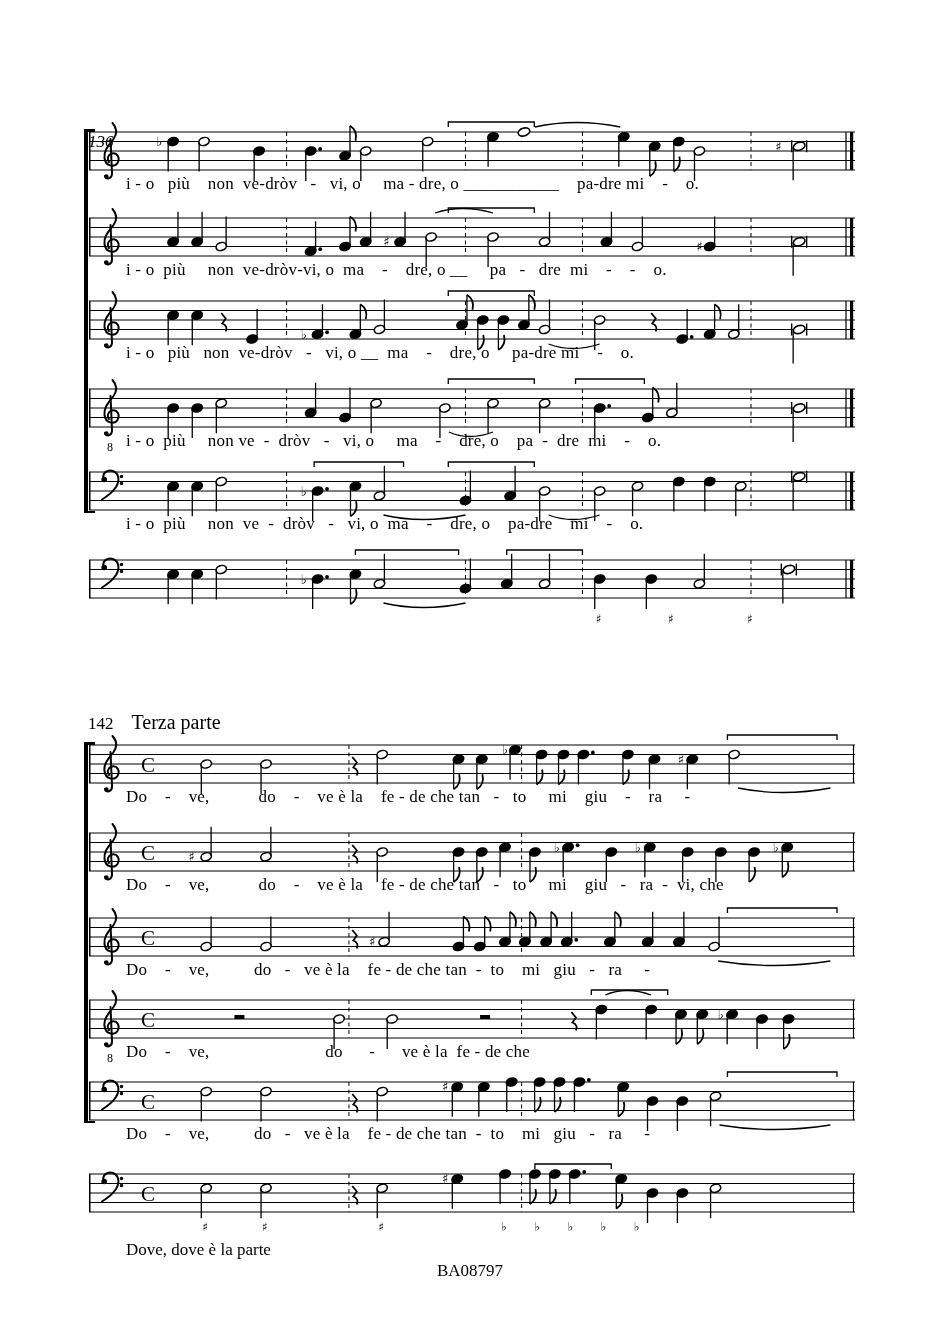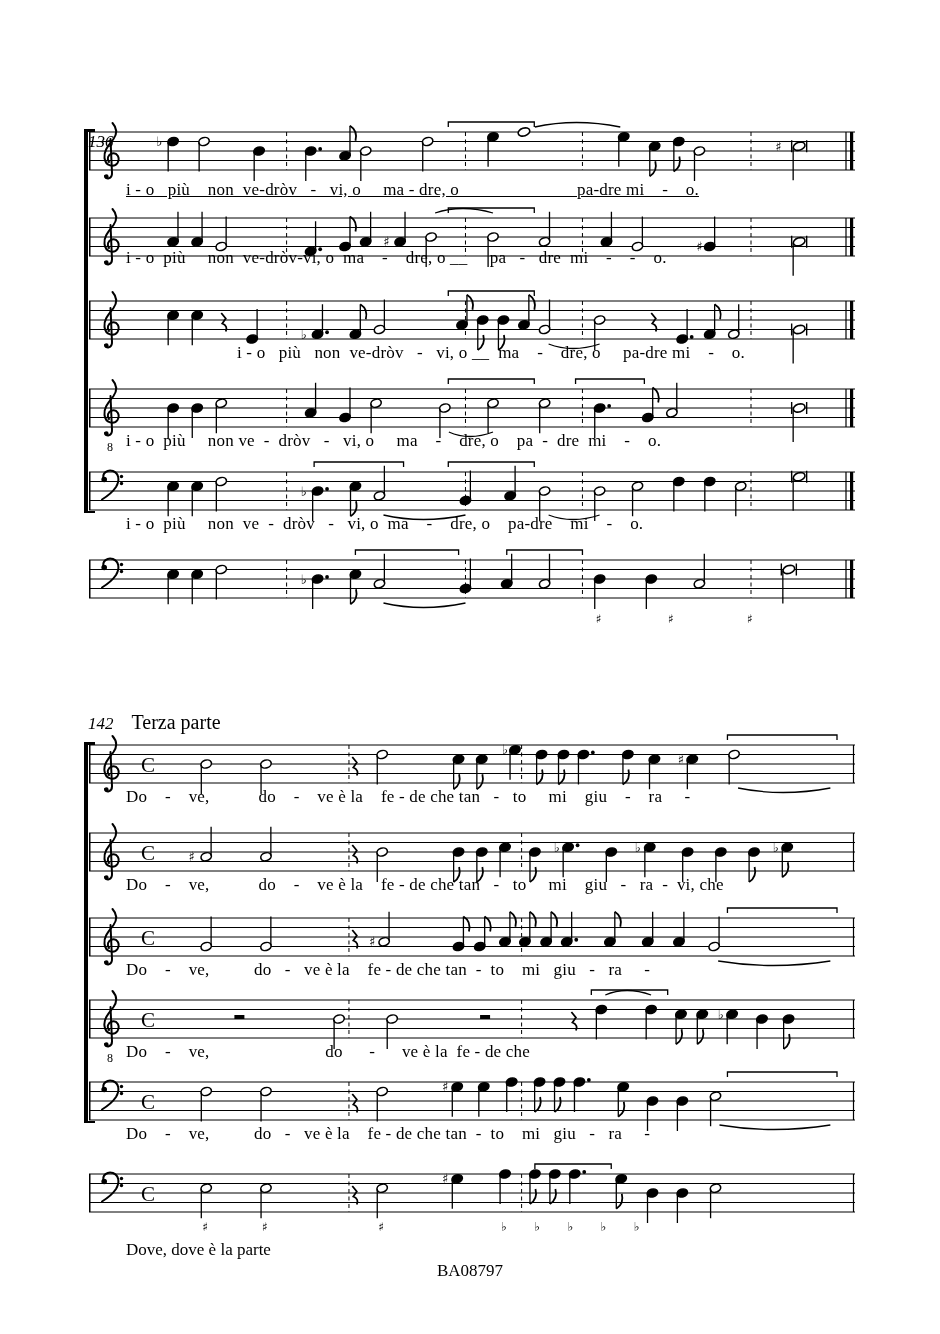--- a/index.html
+++ b/index.html
@@ -21,21 +21,21 @@
   .system-bracket::after{bottom:-2px;}
   .footer-catalog{position:absolute;left:0;width:940px;text-align:center;font-size:17px;}
 </style>
 </head>
 <body>
 
 <div id="page">
   <div class="measure-number" style="top:103px;left:88px;">136</div>
 
   <div class="section-heading" style="top:711px;left:88px;">
-    <span style="font-style:italic;">142</span><span class="part-title">Terza parte</span>
+    <span style="">142</span><span class="part-title">Terza parte</span>
   </div>
 
   <div id="systems-root">
       <div class="system-bracket" style="top: 131px; height: 380px;"></div>
       <svg width="766" height="86" class="staff-svg" style="top: 116px;">
         <line x1="0" y1="16" x2="766" y2="16" stroke="#000" stroke-width="1"></line>
         <line x1="0" y1="25.5" x2="766" y2="25.5" stroke="#000" stroke-width="1"></line>
         <line x1="0" y1="35" x2="766" y2="35" stroke="#000" stroke-width="1"></line>
         <line x1="0" y1="44.5" x2="766" y2="44.5" stroke="#000" stroke-width="1"></line>
         <line x1="0" y1="54" x2="766" y2="54" stroke="#000" stroke-width="1"></line>
@@ -82,21 +82,21 @@
         <line x1="584.86" y1="26.5" x2="584.86" y2="55.5" stroke="#000" stroke-width="1.3"></line>
         <path d="M584.86 55.5 q8 -5 5.5 -15" stroke="#000" stroke-width="1.8" fill="none"></path>
         <ellipse cx="610.4" cy="35" rx="5.3" ry="3.9" fill="#fff" stroke="#000" stroke-width="1.6" transform="rotate(-18 610.4 35)"></ellipse>
         <line x1="605.5" y1="36" x2="605.5" y2="65" stroke="#000" stroke-width="1.3"></line>
         <text x="689.52" y="34.75" font-size="13" text-anchor="middle" fill="#000" font-family="&quot;DejaVu Sans&quot;,sans-serif">♯</text>
         <ellipse cx="710.16" cy="30.25" rx="6" ry="3.9" fill="#fff" stroke="#000" stroke-width="1.6" transform="rotate(-18 710.16 30.25)"></ellipse>
         <line x1="702.66" y1="24.25" x2="702.66" y2="36.25" stroke="#000" stroke-width="1.4"></line>
         <line x1="717.66" y1="24.25" x2="717.66" y2="36.25" stroke="#000" stroke-width="1.4"></line>
         <line x1="704.16" y1="31.25" x2="704.16" y2="64.25" stroke="#000" stroke-width="1.3"></line>
       </svg>
-      <div class="lyrics-line" style="top: 180px; text-decoration: underline;">i - o   più    non  ve-dròv   -   vi, o     ma - dre, o ___________    pa-dre mi    -    o.</div>
+      <div class="lyrics-line" style="top: 174px;">i - o   più    non  ve-dròv   -   vi, o     ma - dre, o ___________    pa-dre mi    -    o.</div>
       <svg width="766" height="86" class="staff-svg" style="top: 202px;">
         <line x1="0" y1="16" x2="766" y2="16" stroke="#000" stroke-width="1"></line>
         <line x1="0" y1="25.5" x2="766" y2="25.5" stroke="#000" stroke-width="1"></line>
         <line x1="0" y1="35" x2="766" y2="35" stroke="#000" stroke-width="1"></line>
         <line x1="0" y1="44.5" x2="766" y2="44.5" stroke="#000" stroke-width="1"></line>
         <line x1="0" y1="54" x2="766" y2="54" stroke="#000" stroke-width="1"></line>
         <line x1="0.75" y1="16" x2="0.75" y2="54" stroke="#000" stroke-width="1.5"></line>
         <g stroke="#000" fill="none" stroke-width="2" stroke-linecap="round" transform="translate(8,5)">
           <path d="M15.5 2 C20 7 20 13 16.5 18 C11 25 6.5 30 7.5 37 C8.5 45 17 47 20.5 42 C23.5 37 20 31 15 32.5 C11 33.5 9.5 38 12 41"></path>
           <path d="M13.5 18 L15 52 C15.3 58 8.5 59 8 55"></path>
@@ -138,21 +138,21 @@
         <ellipse cx="548.48" cy="44.5" rx="5.3" ry="3.9" fill="#fff" stroke="#000" stroke-width="1.6" transform="rotate(-18 548.48 44.5)"></ellipse>
         <line x1="553.38" y1="43.5" x2="553.38" y2="14.5" stroke="#000" stroke-width="1.3"></line>
         <text x="610.4" y="49" font-size="13" text-anchor="middle" fill="#000" font-family="&quot;DejaVu Sans&quot;,sans-serif">♯</text>
         <ellipse cx="620.7199999999999" cy="44.5" rx="5.3" ry="3.9" fill="#000" stroke="#000" stroke-width="1.6" transform="rotate(-18 620.7199999999999 44.5)"></ellipse>
         <line x1="625.6199999999999" y1="43.5" x2="625.6199999999999" y2="14.5" stroke="#000" stroke-width="1.3"></line>
         <ellipse cx="710.16" cy="39.75" rx="6" ry="3.9" fill="#fff" stroke="#000" stroke-width="1.6" transform="rotate(-18 710.16 39.75)"></ellipse>
         <line x1="702.66" y1="33.75" x2="702.66" y2="45.75" stroke="#000" stroke-width="1.4"></line>
         <line x1="717.66" y1="33.75" x2="717.66" y2="45.75" stroke="#000" stroke-width="1.4"></line>
         <line x1="704.16" y1="40.75" x2="704.16" y2="73.75" stroke="#000" stroke-width="1.3"></line>
       </svg>
-      <div class="lyrics-line" style="top: 248px;">i - o  più     non  ve-dròv-vi, o  ma    -    dre, o __     pa   -   dre  mi    -    -    o.</div>
+      <div class="lyrics-line" style="top: 260px;">i - o  più     non  ve-dròv-vi, o  ma    -    dre, o __     pa   -   dre  mi    -    -    o.</div>
       <svg width="766" height="86" class="staff-svg" style="top: 285px;">
         <line x1="0" y1="16" x2="766" y2="16" stroke="#000" stroke-width="1"></line>
         <line x1="0" y1="25.5" x2="766" y2="25.5" stroke="#000" stroke-width="1"></line>
         <line x1="0" y1="35" x2="766" y2="35" stroke="#000" stroke-width="1"></line>
         <line x1="0" y1="44.5" x2="766" y2="44.5" stroke="#000" stroke-width="1"></line>
         <line x1="0" y1="54" x2="766" y2="54" stroke="#000" stroke-width="1"></line>
         <line x1="0.75" y1="16" x2="0.75" y2="54" stroke="#000" stroke-width="1.5"></line>
         <g stroke="#000" fill="none" stroke-width="2" stroke-linecap="round" transform="translate(8,5)">
           <path d="M15.5 2 C20 7 20 13 16.5 18 C11 25 6.5 30 7.5 37 C8.5 45 17 47 20.5 42 C23.5 37 20 31 15 32.5 C11 33.5 9.5 38 12 41"></path>
           <path d="M13.5 18 L15 52 C15.3 58 8.5 59 8 55"></path>
@@ -205,21 +205,21 @@
         <ellipse cx="620.7199999999999" cy="49.25" rx="5.3" ry="3.9" fill="#000" stroke="#000" stroke-width="1.6" transform="rotate(-18 620.7199999999999 49.25)"></ellipse>
         <line x1="625.6199999999999" y1="48.25" x2="625.6199999999999" y2="19.25" stroke="#000" stroke-width="1.3"></line>
         <path d="M625.6199999999999 19.25 q8 5 5.5 15" stroke="#000" stroke-width="1.8" fill="none"></path>
         <ellipse cx="644.8" cy="49.25" rx="5.3" ry="3.9" fill="#fff" stroke="#000" stroke-width="1.6" transform="rotate(-18 644.8 49.25)"></ellipse>
         <line x1="649.6999999999999" y1="48.25" x2="649.6999999999999" y2="19.25" stroke="#000" stroke-width="1.3"></line>
         <ellipse cx="710.16" cy="44.5" rx="6" ry="3.9" fill="#fff" stroke="#000" stroke-width="1.6" transform="rotate(-18 710.16 44.5)"></ellipse>
         <line x1="702.66" y1="38.5" x2="702.66" y2="50.5" stroke="#000" stroke-width="1.4"></line>
         <line x1="717.66" y1="38.5" x2="717.66" y2="50.5" stroke="#000" stroke-width="1.4"></line>
         <line x1="704.16" y1="45.5" x2="704.16" y2="78.5" stroke="#000" stroke-width="1.3"></line>
       </svg>
-      <div class="lyrics-line" style="top: 343px; text-align: center;">i - o   più   non  ve-dròv   -   vi, o __  ma    -    dre, o     pa-dre mi    -    o.</div>
+      <div class="lyrics-line" style="top: 343px;">i - o   più   non  ve-dròv   -   vi, o __  ma    -    dre, o     pa-dre mi    -    o.</div>
       <svg width="766" height="86" class="staff-svg" style="top: 373px;">
         <line x1="0" y1="16" x2="766" y2="16" stroke="#000" stroke-width="1"></line>
         <line x1="0" y1="25.5" x2="766" y2="25.5" stroke="#000" stroke-width="1"></line>
         <line x1="0" y1="35" x2="766" y2="35" stroke="#000" stroke-width="1"></line>
         <line x1="0" y1="44.5" x2="766" y2="44.5" stroke="#000" stroke-width="1"></line>
         <line x1="0" y1="54" x2="766" y2="54" stroke="#000" stroke-width="1"></line>
         <line x1="0.75" y1="16" x2="0.75" y2="54" stroke="#000" stroke-width="1.5"></line>
         <g stroke="#000" fill="none" stroke-width="2" stroke-linecap="round" transform="translate(8,5)">
           <path d="M15.5 2 C20 7 20 13 16.5 18 C11 25 6.5 30 7.5 37 C8.5 45 17 47 20.5 42 C23.5 37 20 31 15 32.5 C11 33.5 9.5 38 12 41"></path>
           <path d="M13.5 18 L15 52 C15.3 58 8.5 59 8 55"></path>

